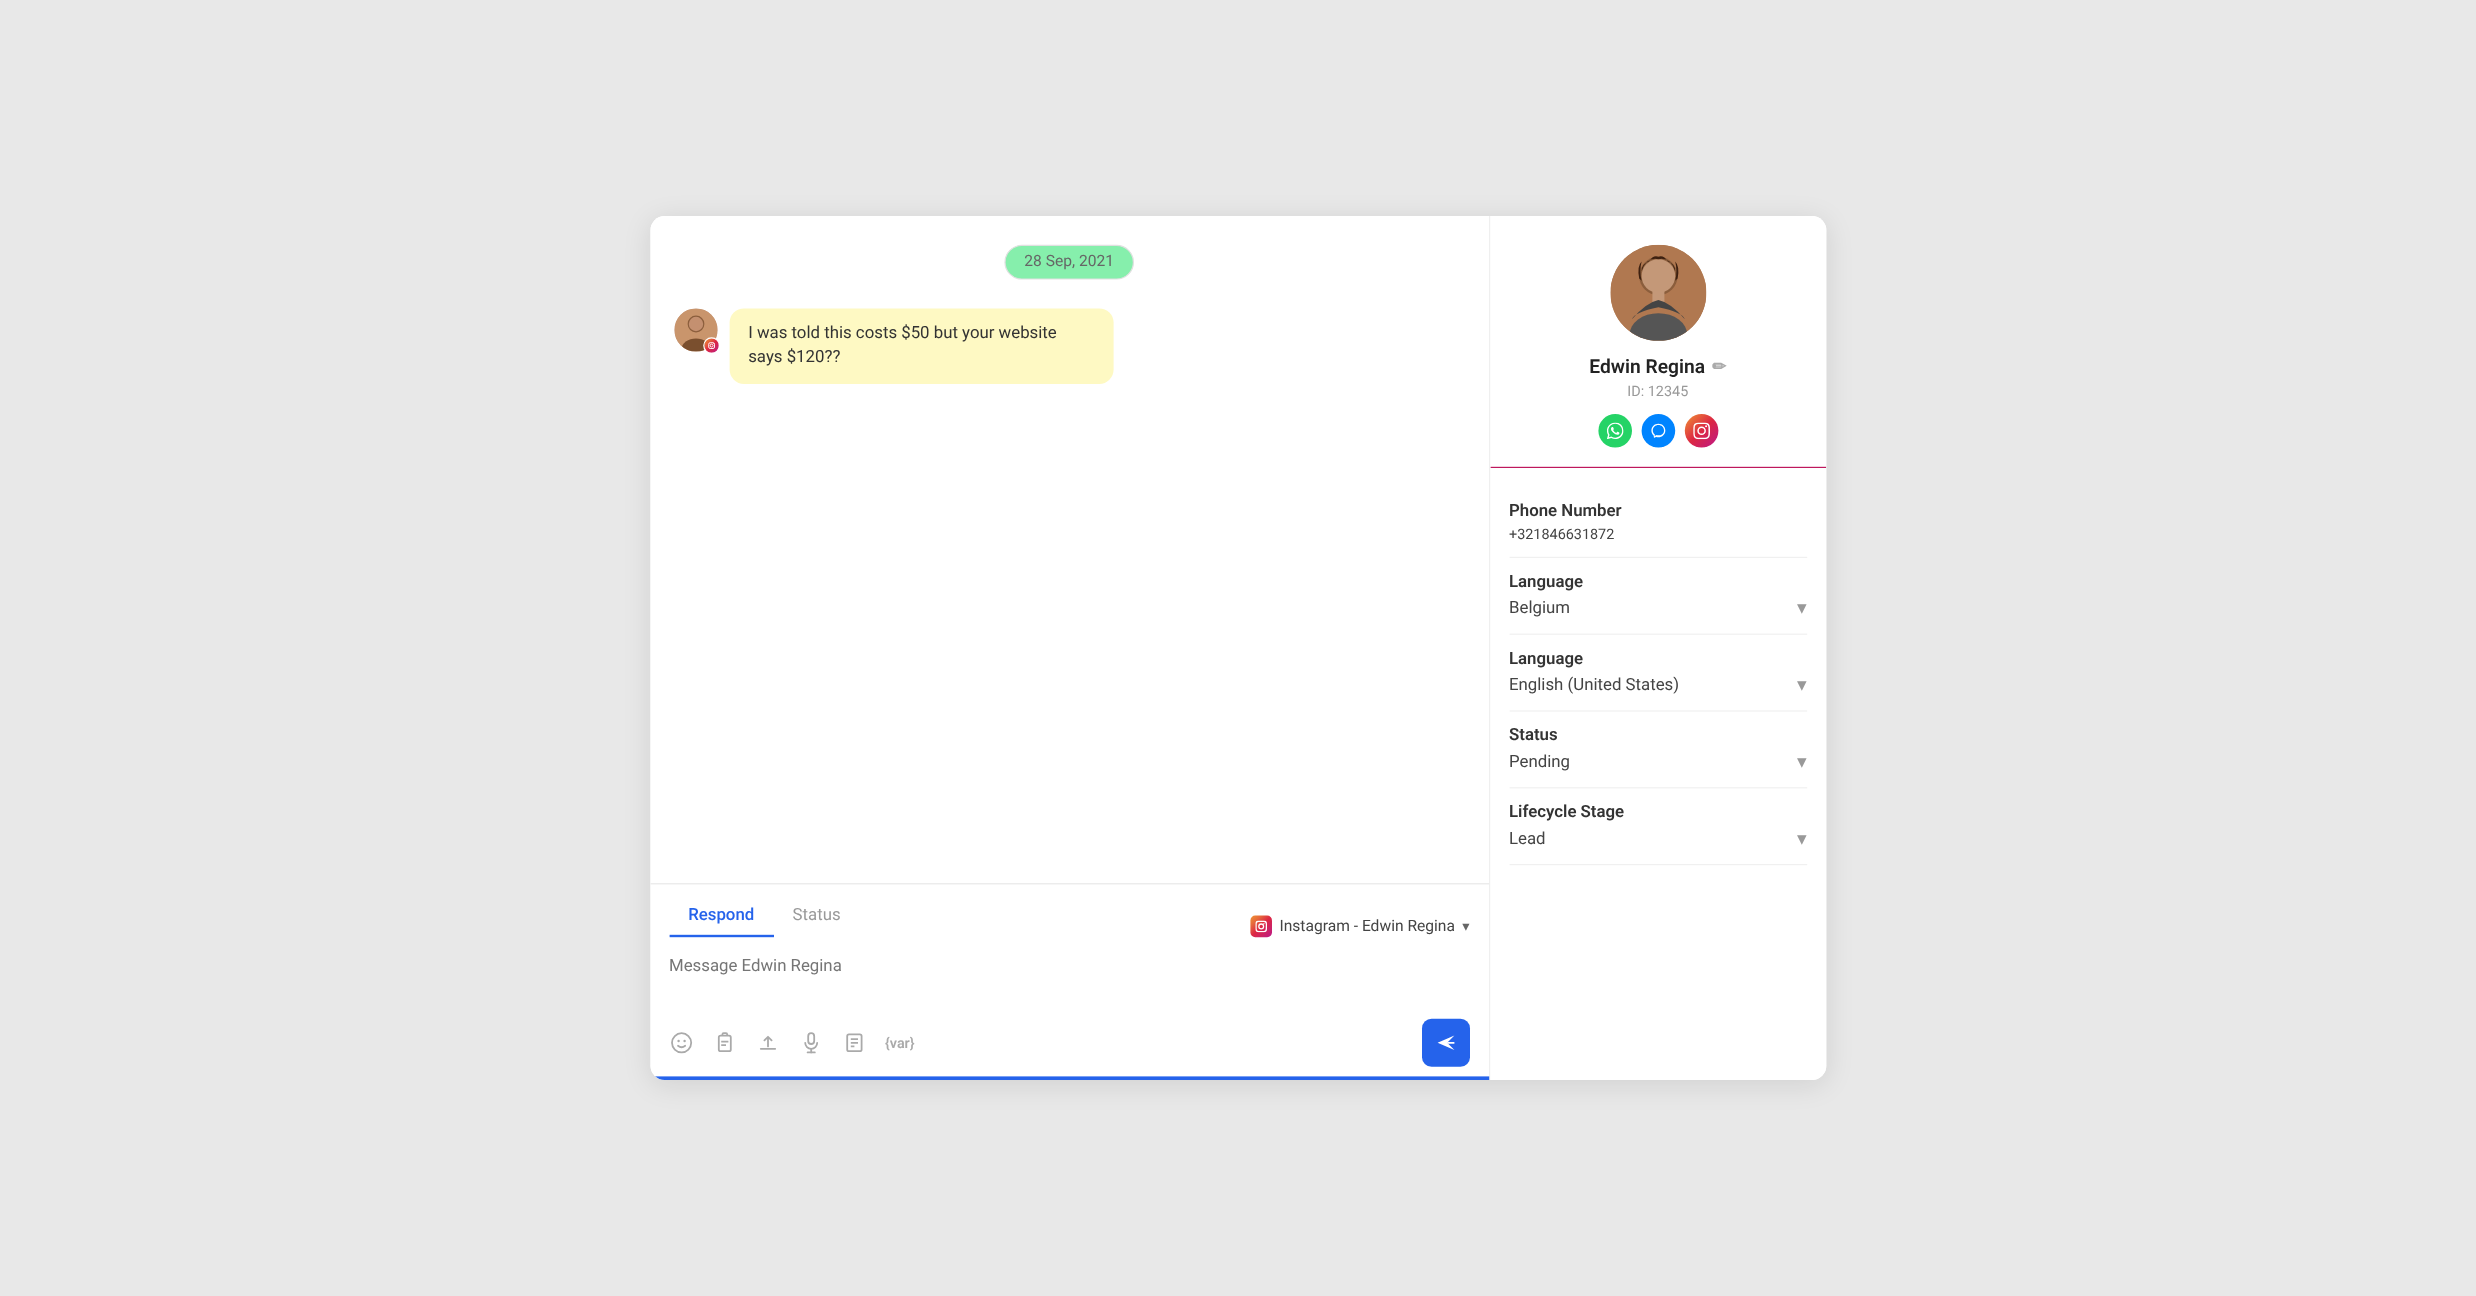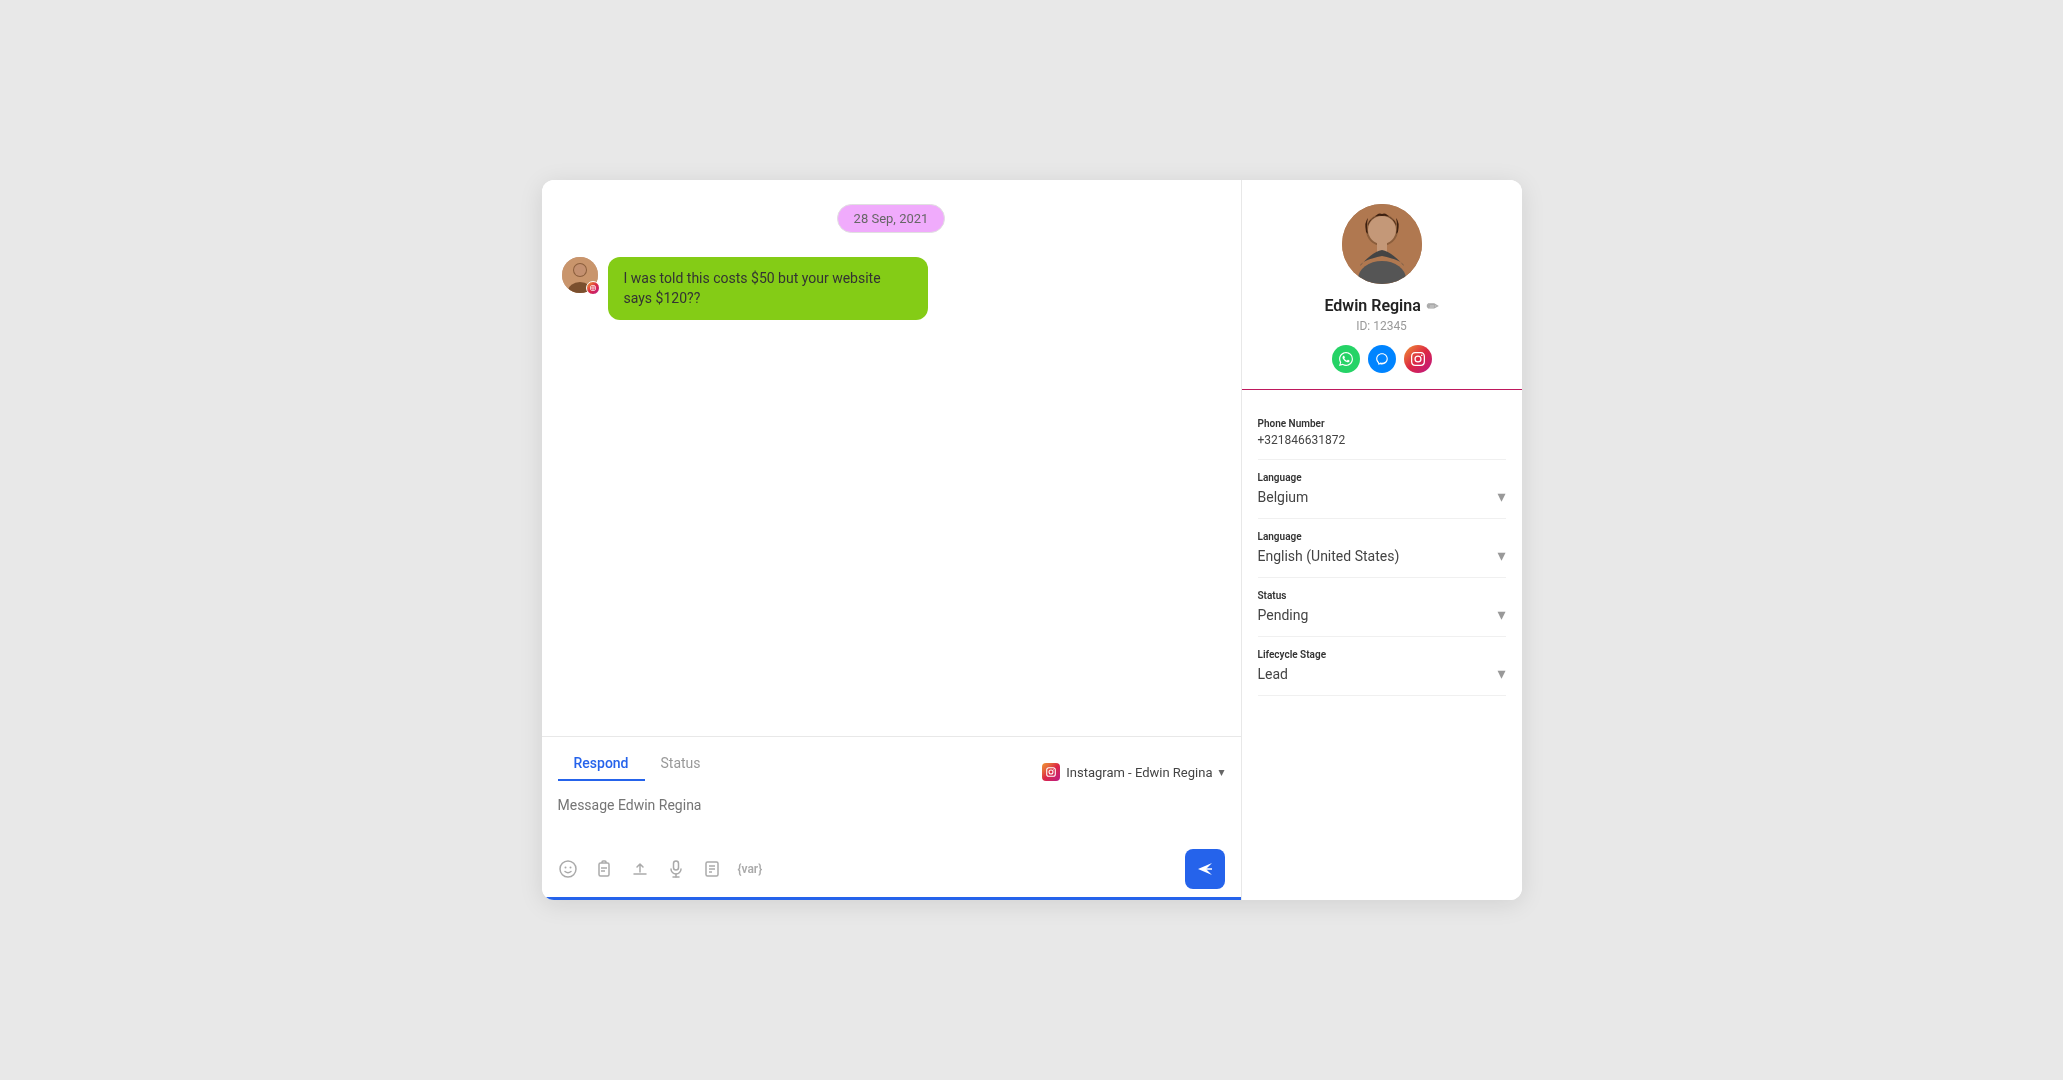--- a/index.html
+++ b/index.html
@@ -36,21 +36,21 @@
       flex: 1;
       padding: 24px 20px;
       overflow-y: auto;
       background: white;
       display: flex;
       flex-direction: column;
       align-items: center;
     }
 
     .date-badge {
-      background: #f0abfc;
+      background: #86efac;
       border: 1px solid #e0e0e0;
       border-radius: 20px;
       padding: 6px 16px;
       font-size: 13px;
       color: #666;
       margin-bottom: 24px;
     }
 
     .message-row {
       display: flex;
@@ -91,21 +91,21 @@
     }
 
     .instagram-badge {
       background: linear-gradient(135deg, #f09433 0%, #e6683c 25%, #dc2743 50%, #cc2366 75%, #bc1888 100%);
       display: flex;
       align-items: center;
       justify-content: center;
     }
 
     .message-bubble {
-      background: #84cc16;
+      background: #fef9c3;
       border-radius: 12px;
       padding: 12px 16px;
       max-width: 320px;
       font-size: 14px;
       color: #333;
       line-height: 1.4;
     }
 
     
     .compose-area {
@@ -336,21 +336,21 @@
       flex-direction: column;
       gap: 0;
     }
 
     .field-group {
       padding: 12px 0;
       border-bottom: 1px solid #f0f0f0;
     }
 
     .field-label {
-      font-size: 10px;
+      font-size: 14px;
       font-weight: 600;
       color: #333;
       margin-bottom: 4px;
     }
 
     .field-value {
       font-size: 12px;
       color: #444;
     }
 

